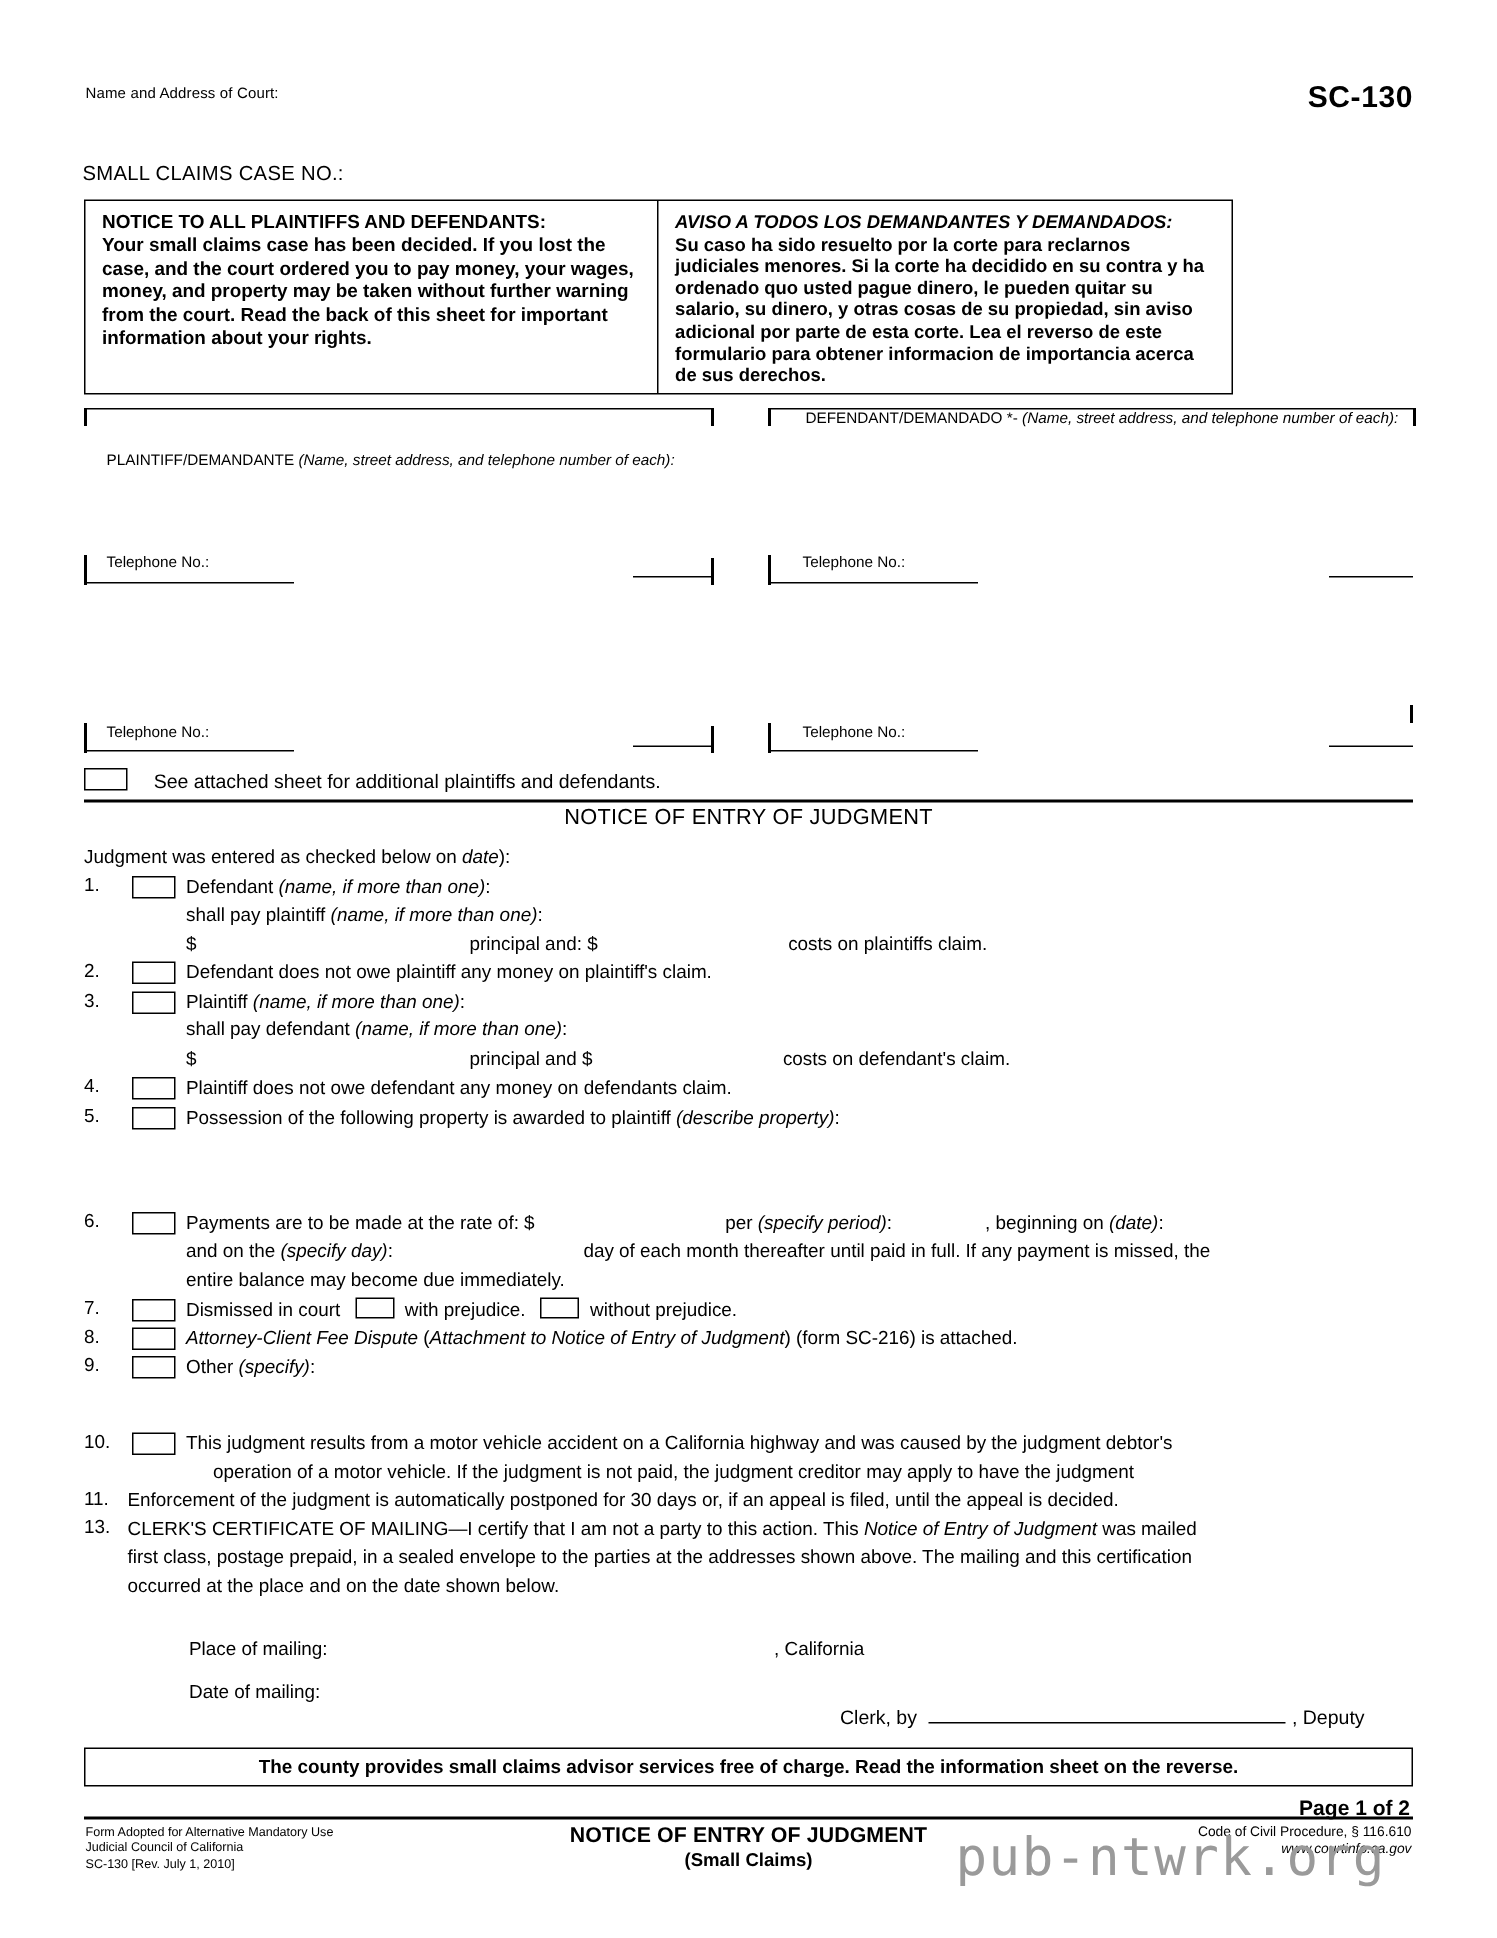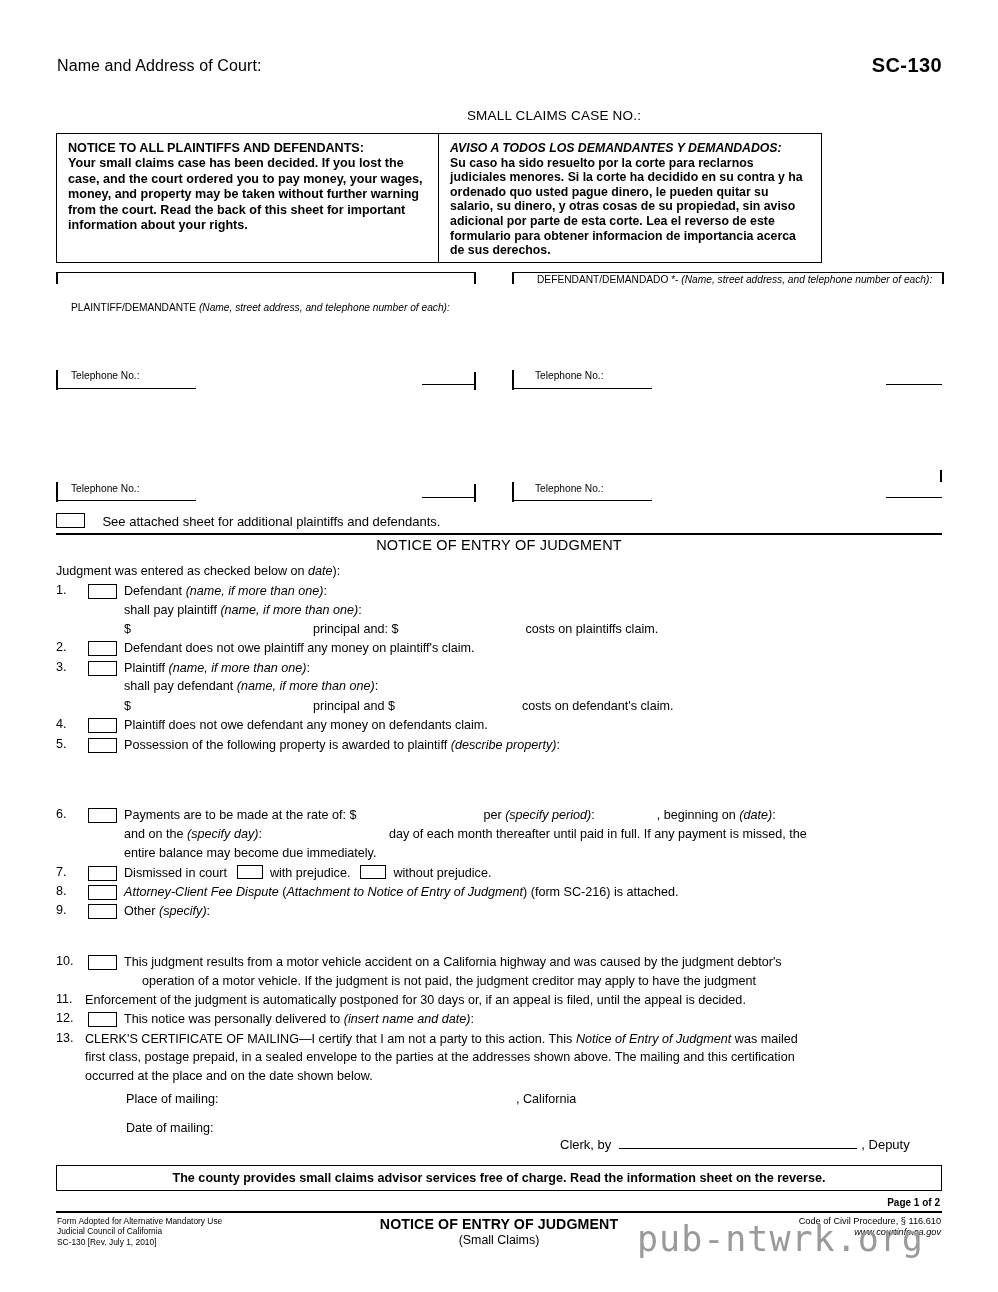--- a/index.html
+++ b/index.html
@@ -11,29 +11,29 @@
     font-family: "Liberation Sans", sans-serif;
     color: #000000;
     position: relative;
     overflow: hidden;
   }
   .page { position: absolute; left: 0; top: 0; width: 998px; height: 1292px; }
 
   
   .court-label {
     position: absolute; left: 57px; top: 57px;
-    font-size: 16px; letter-spacing: .1px;
+    font-size: 10px; letter-spacing: .1px;
   }
   .form-no {
     position: absolute; right: 56px; top: 54px;
     font-size: 20px; font-weight: bold; letter-spacing: .4px;
   }
   .case-no {
     position: absolute; left: 0; top: 108px; width: 998px;
-    text-align: center; font-size: 13.5px; letter-spacing: .2px;
+    font-size: 13.5px; letter-spacing: .2px;
   }
   .case-no span { position: relative; left: 55px; }
 
   
   .notice-wrap {
     position: absolute; left: 56px; top: 133px; width: 766px; height: 130px;
     border: 1.6px solid #000;
     display: flex;
   }
   .notice-en, .notice-es { padding: 7px 9px 4px 11px; }
@@ -104,32 +104,32 @@
   }
 
   
   .advisor-box {
     position: absolute; left: 56px; top: 1165px; width: 886px; height: 26px;
     border: 1.6px solid #000; display: flex; align-items: center; justify-content: center;
     font-size: 12.6px; font-weight: bold;
   }
   .page-of {
     position: absolute; right: 58px; top: 1197px;
-    font-size: 10px; font-weight: bold;
+    font-size: 14px; font-weight: bold;
   }
   .foot-rule { position: absolute; left: 56px; top: 1211px; width: 886px; height: 1.6px; background: #000; }
   .foot-left {
     position: absolute; left: 57px; top: 1216px;
     font-size: 8.4px; line-height: 10.4px;
   }
   .foot-center {
     position: absolute; left: 0; top: 1216px; width: 998px; text-align: center;
   }
   .foot-center .l1 { font-size: 14.2px; font-weight: bold; letter-spacing: .1px; }
-  .foot-center .l2 { font-size: 12.4px; font-weight: normal; margin-top: 1px; }
+  .foot-center .l2 { font-size: 12.4px; font-weight: bold; margin-top: 1px; }
   .foot-right {
     position: absolute; right: 57px; top: 1216px; text-align: right;
     font-size: 9.2px; line-height: 11px;
   }
   .foot-right .site { font-style: italic; }
 
   
   .watermark {
     position: absolute; left: 637px; top: 1219px;
     font-family: "DejaVu Sans Mono", monospace;
@@ -334,27 +334,20 @@
       <span class="box-slot"><span class="cb"></span></span>
       <div class="itxt">This judgment results from a motor vehicle accident on a California highway and was caused by the judgment debtor's</div>
       <div class="indent2">operation of a   motor   vehicle. If   the   judgment   is   not paid,  the   judgment creditor   may   apply  to  have  the  judgment</div>
     </div>
 
     <div class="item noindentitem">
       <span class="num">11.</span>
       <div class="itxt">Enforcement of the judgment is automatically postponed for 30 days or, if an appeal is filed, until the appeal is decided.</div>
     </div>
 
-    <div class="item">
-      <span class="num">12.</span>
-      <span class="box-slot"><span class="cb"></span></span>
-      <div class="itxt">
-        <span>This notice was personally delivered to </span><i>(insert name and date)</i><span>:</span>
-      </div>
-    </div>
 
     <div class="item noindentitem">
       <span class="num">13.</span>
       <div class="itxt">
         <span>CLERK'S CERTIFICATE OF MAILING—I certify that I am not a party to this action.  This </span><i>Notice of Entry of Judgment</i><span> was mailed</span>
       </div>
       <div class="itxt">first class, postage prepaid, in a sealed envelope to the parties at the addresses shown above. The mailing and this certification</div>
       <div class="itxt">occurred at the place and on the date shown below.</div>
     </div>
   </div>

